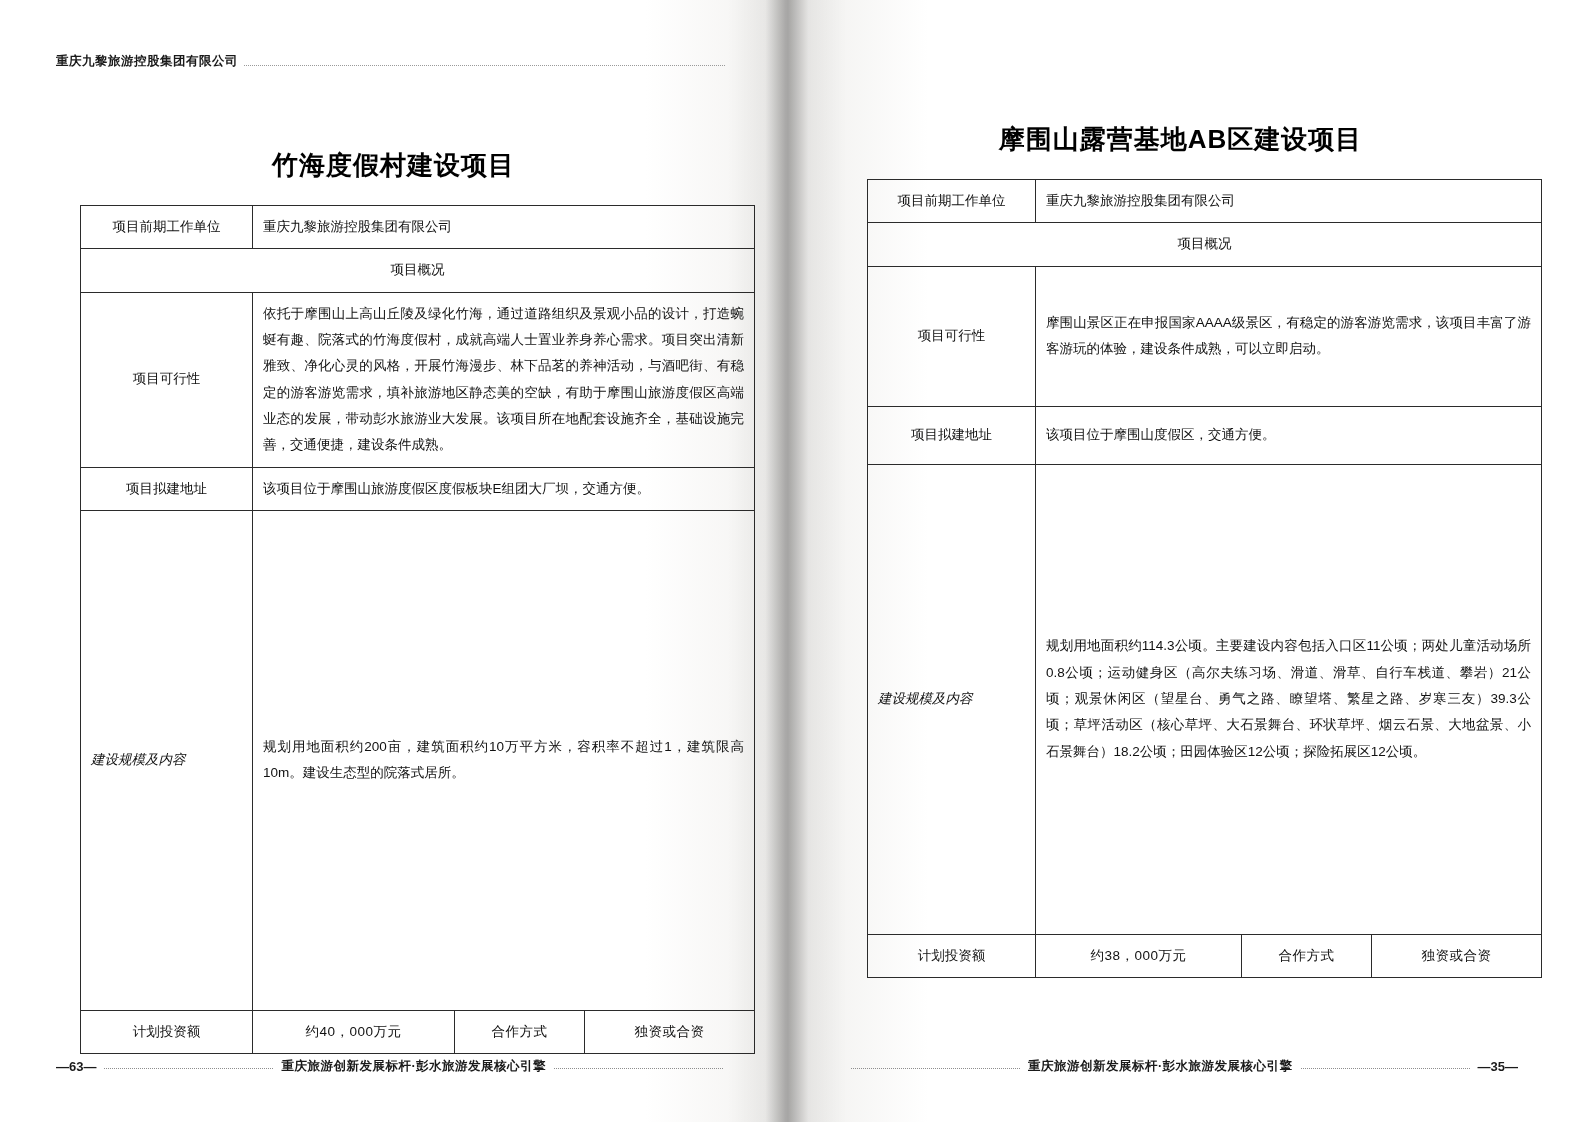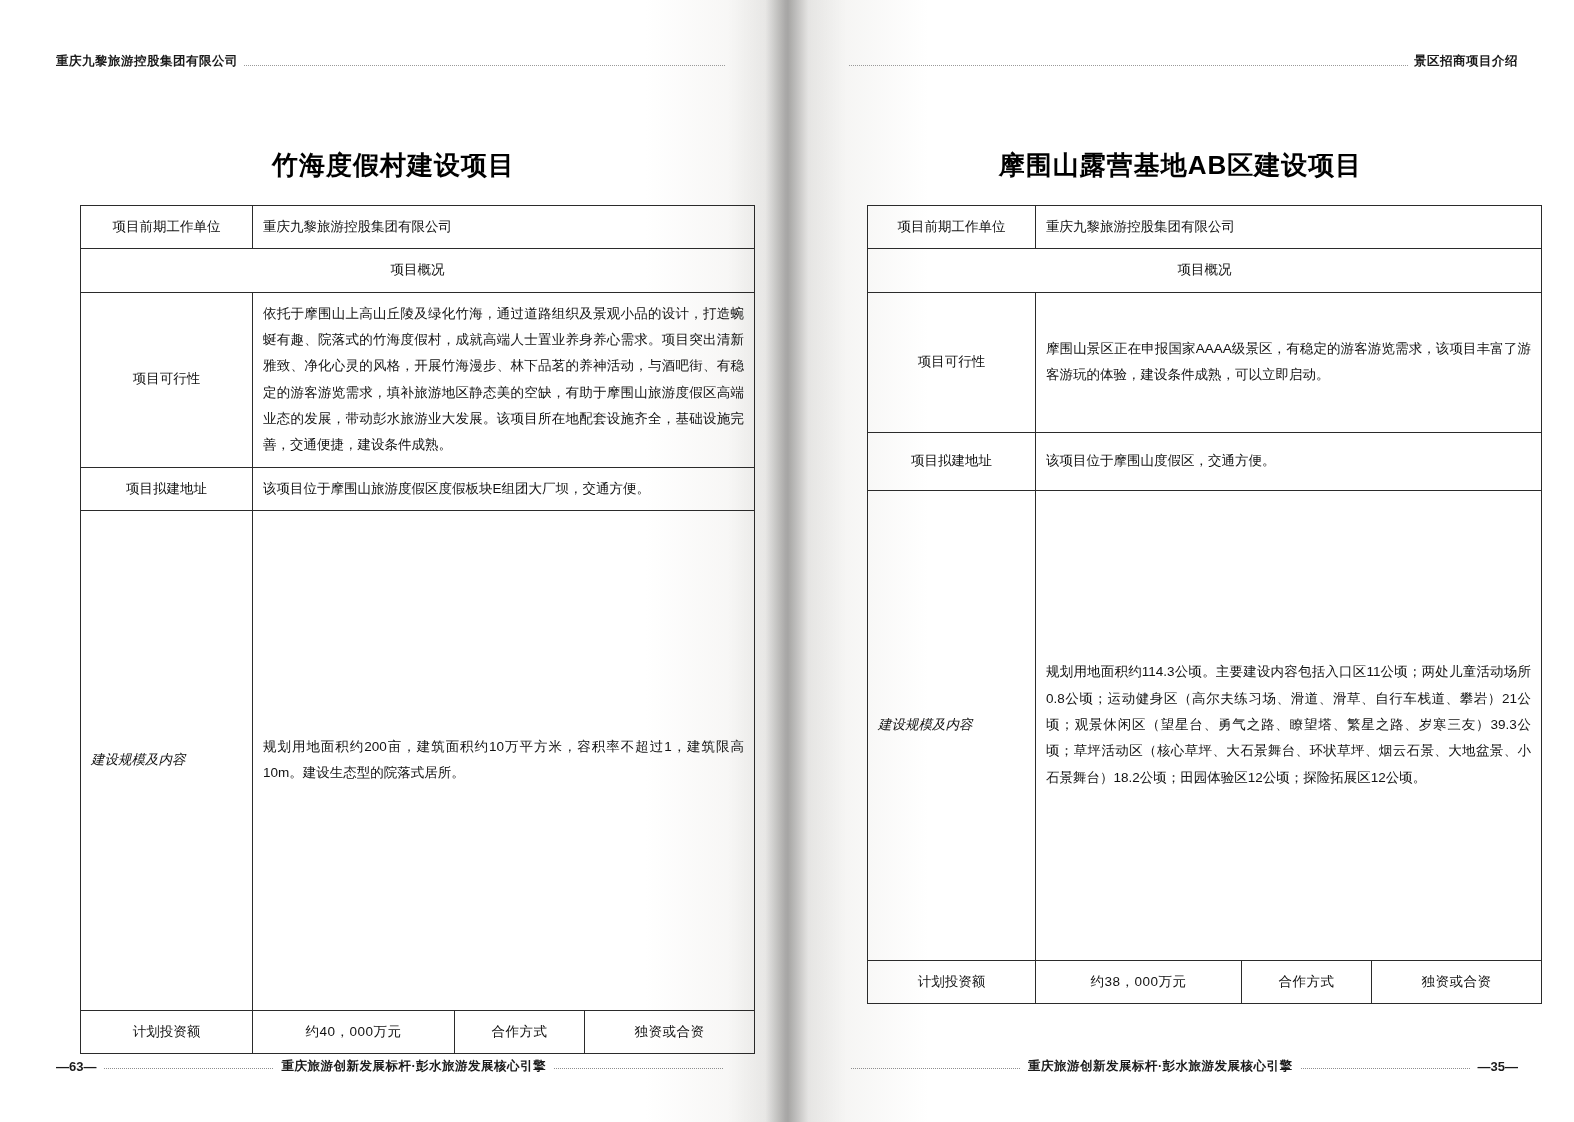--- a/index.html
+++ b/index.html
@@ -237,24 +237,20 @@
     <div class="footer">
       <div class="pgnum">—63—</div>
       <div class="fdots"></div>
       <div class="ftxt">重庆旅游创新发展标杆·彭水旅游发展核心引擎</div>
       <div class="fdots2"></div>
     </div>
   </div>
 
   <div class="page right">
 
-    <div class="runhead rightside">
-      <div class="txt">景区招商项目介绍</div>
-      <div class="dots"></div>
-    </div>
 
     <div class="title">
       <span>摩围山露营基地AB区</span><span class="thin">建设项目</span>
     </div>
 
     <table class="proj">
       <colgroup>
           <col class="col-lbl-r">
           <col>
           <col style="width:130px">

